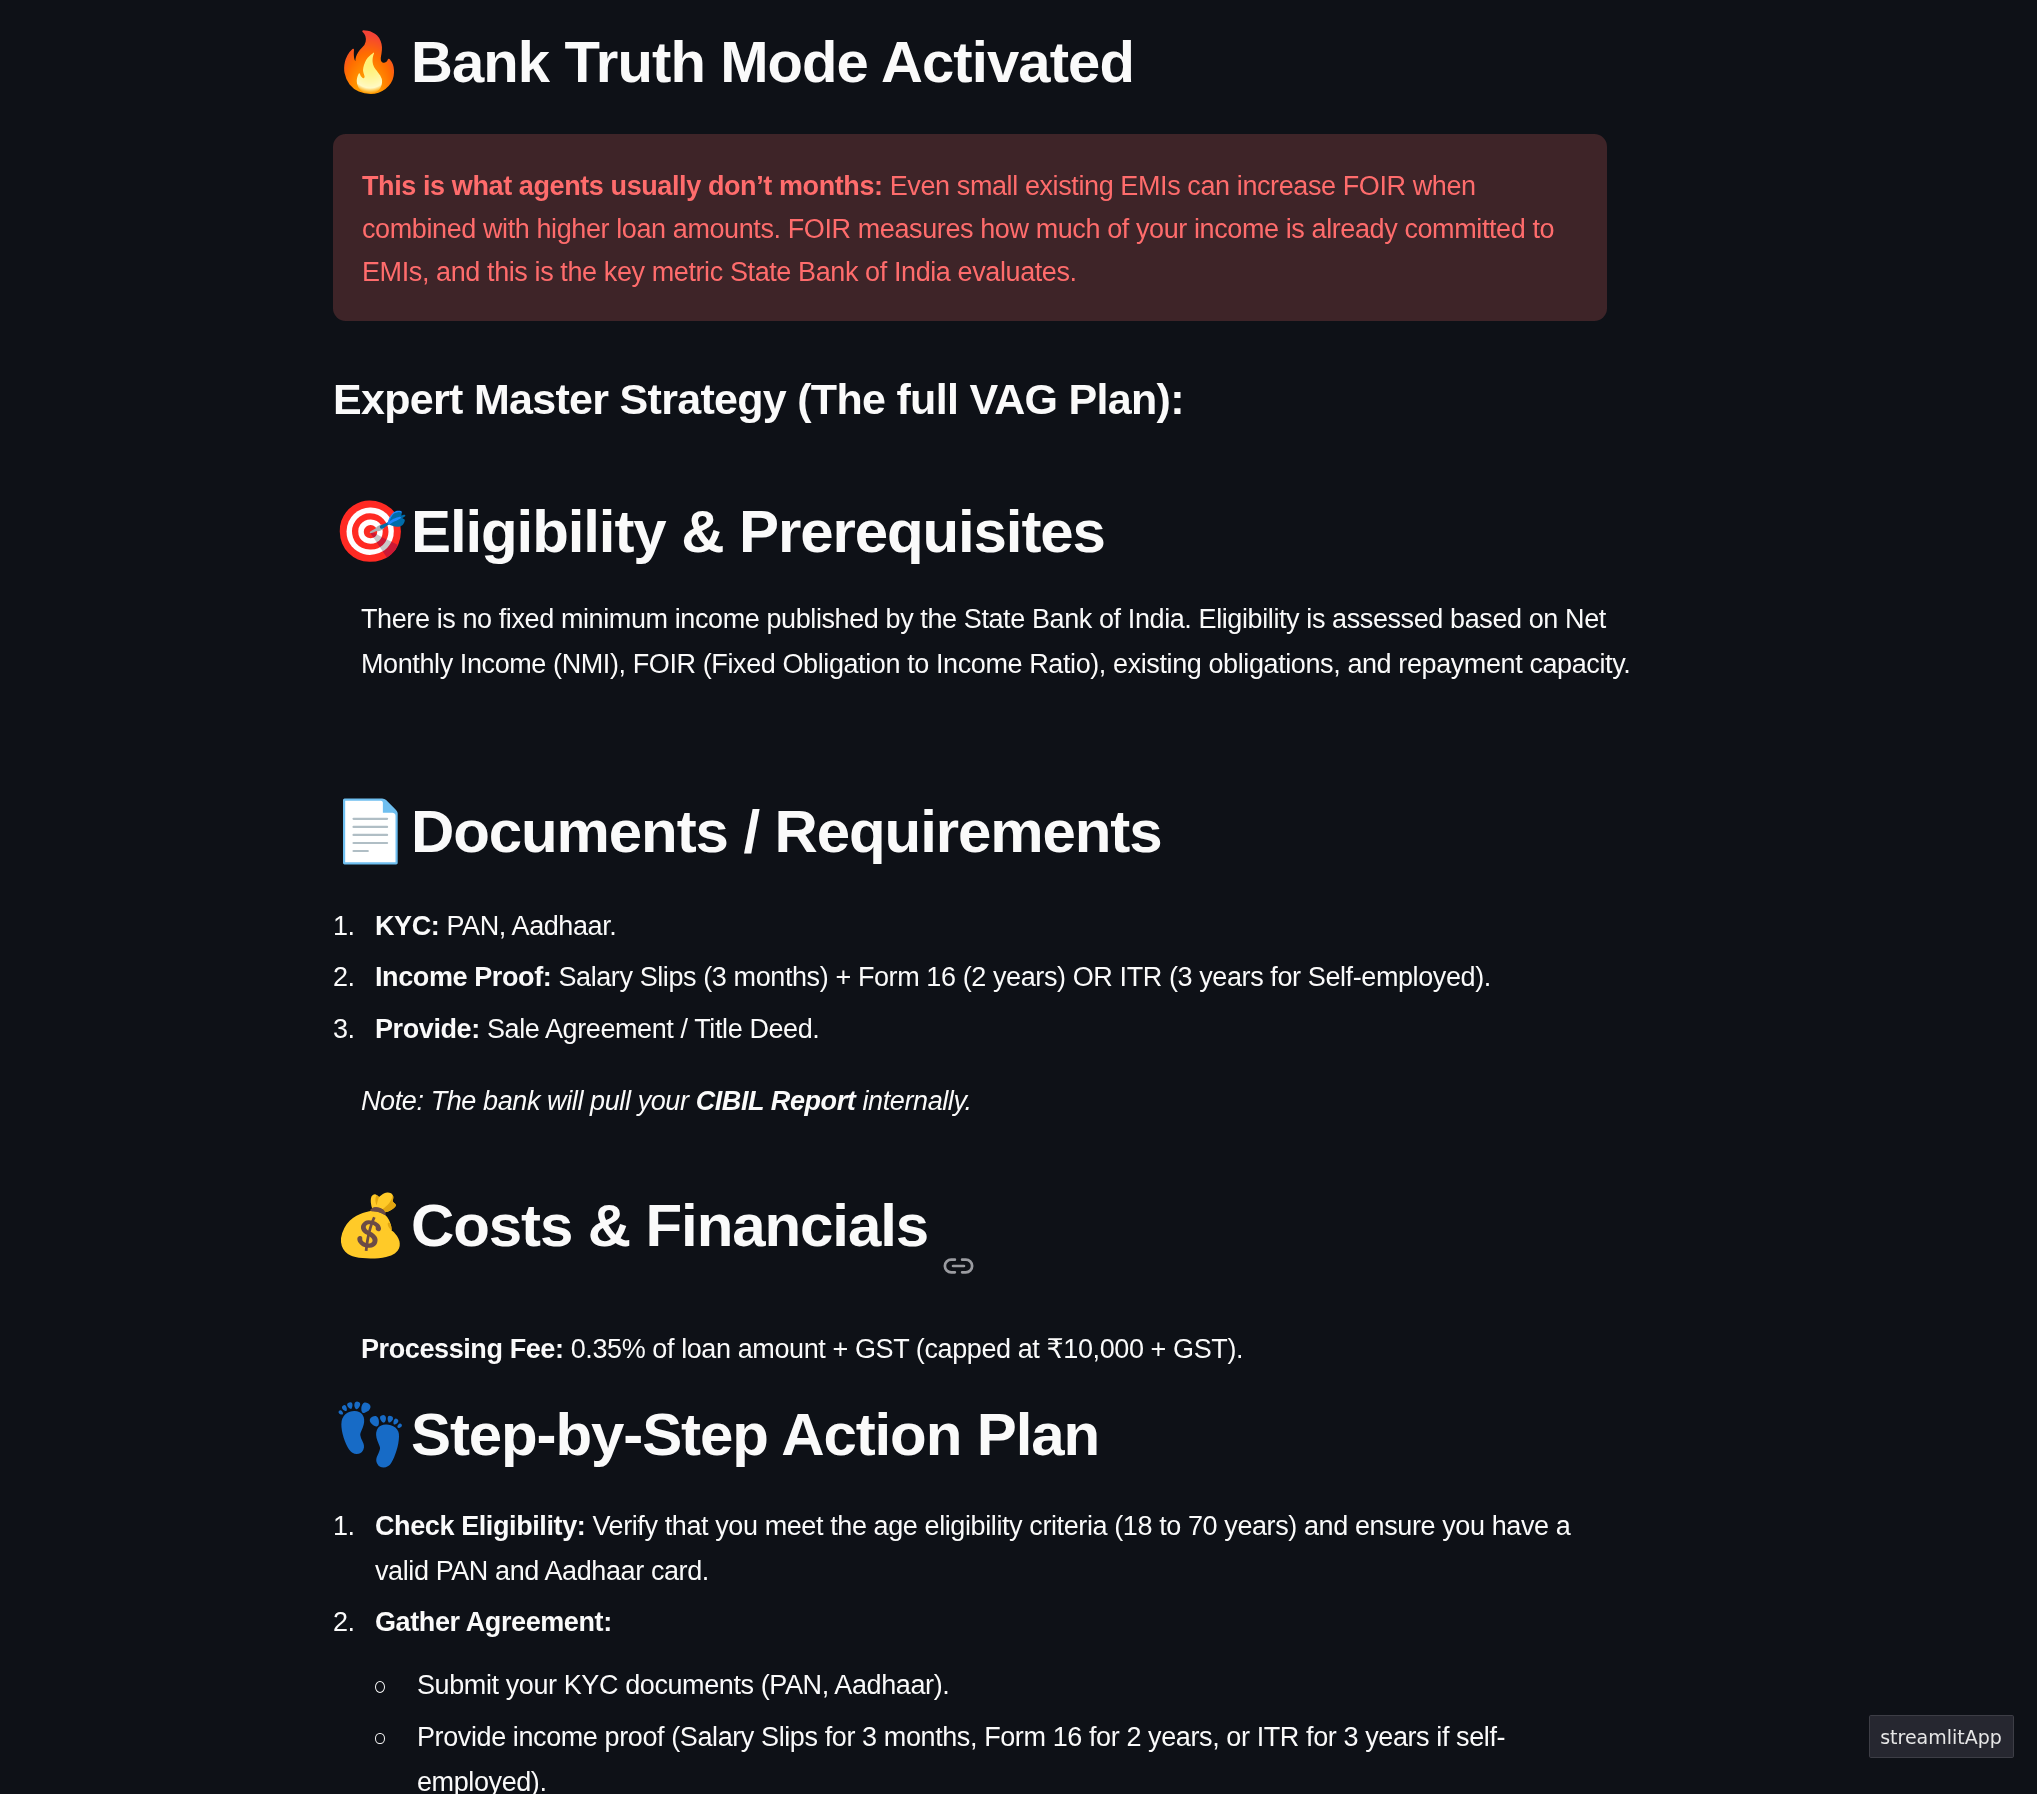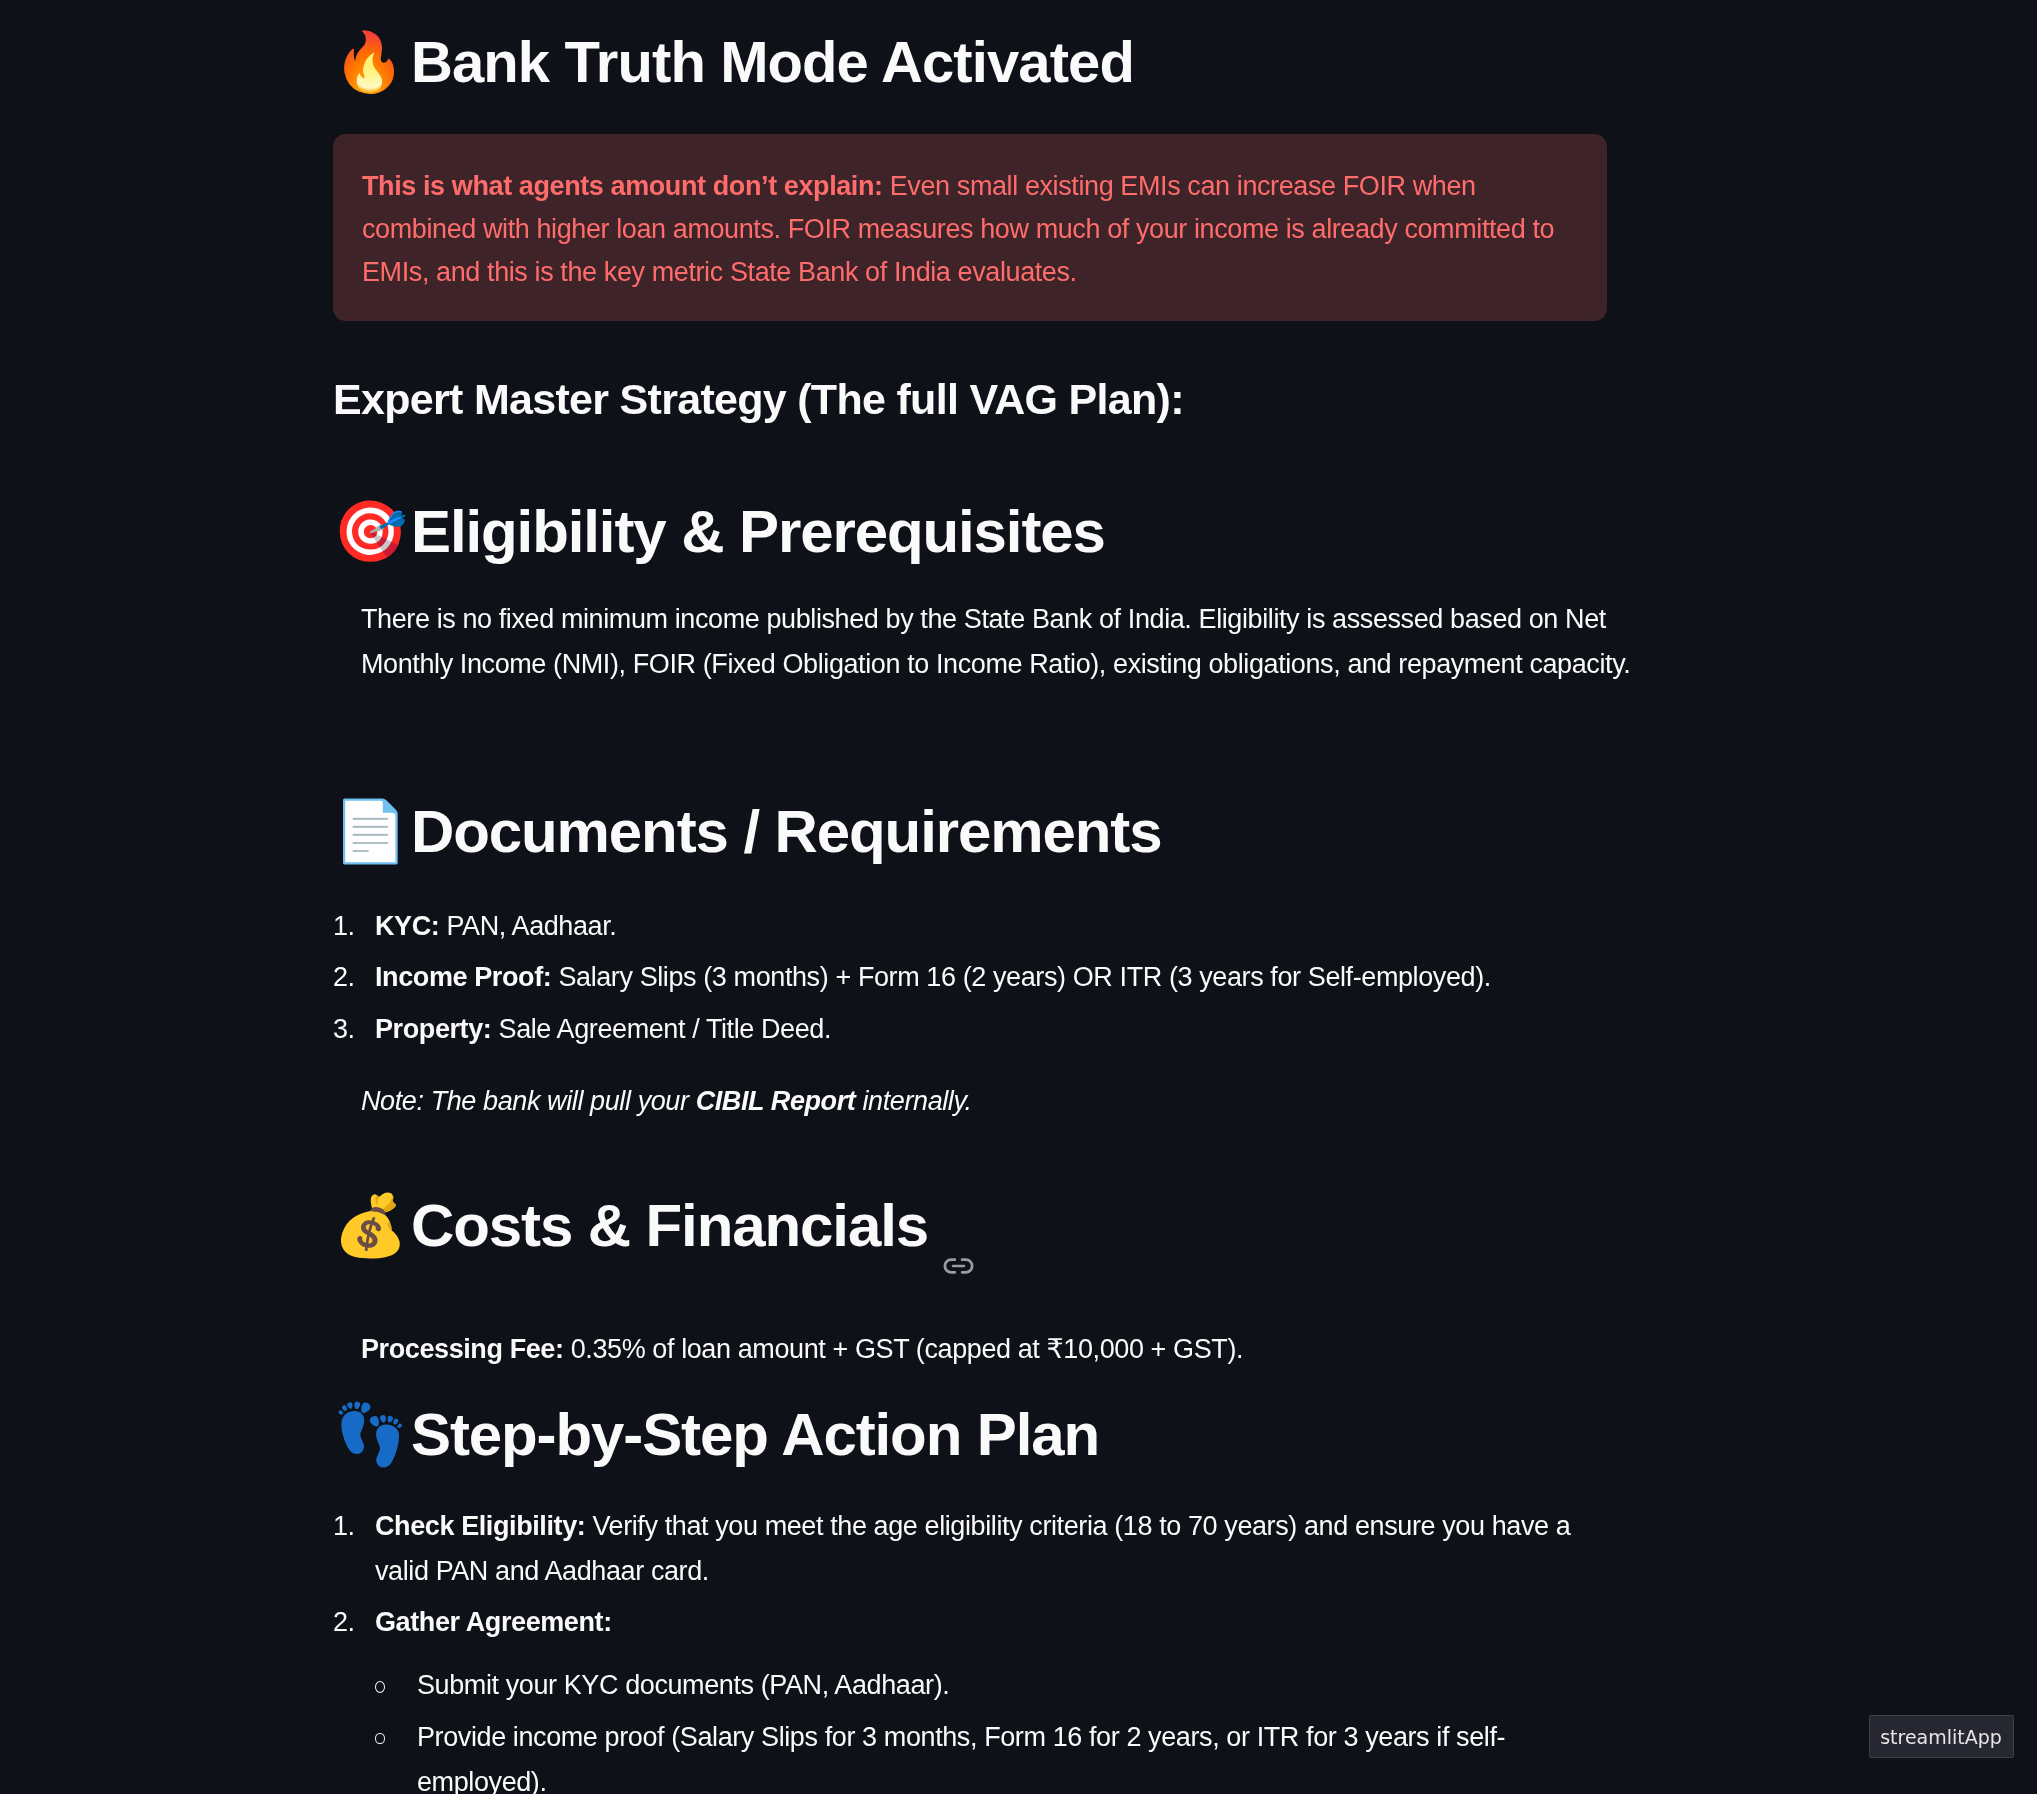--- a/index.html
+++ b/index.html
@@ -152,21 +152,21 @@
 <body>
 
 <div class="main">
 
   <h1 class="page-title">
     <span class="emoji">🔥</span>
     <span>Bank Truth Mode Activated</span>
   </h1>
 
   <div class="alert">
-    <b>This is what agents amount don’t explain:</b><span> Even small existing EMIs can increase FOIR when combined with higher loan amounts. FOIR measures how much of your income is already committed to EMIs, and this is the key metric State Bank of India evaluates.</span>
+    <b>This is what agents usually don’t months:</b><span> Even small existing EMIs can increase FOIR when combined with higher loan amounts. FOIR measures how much of your income is already committed to EMIs, and this is the key metric State Bank of India evaluates.</span>
   </div>
 
   <div class="h3" style="top: 375px;">Expert Master Strategy (The full VAG Plan):</div>
 
   <div class="h2" style="top: 496px;">
     <span class="emoji">🎯</span>
     <span>Eligibility &amp; Prerequisites</span>
   </div>
 
   <p class="para" style="top: 597px;">There is no fixed minimum income published by the State Bank of India. Eligibility is assessed based on Net Monthly Income (NMI), FOIR (Fixed Obligation to Income Ratio), existing obligations, and repayment capacity.</p>
@@ -180,21 +180,21 @@
     <li>
       <span class="num">1.</span>
       <b>KYC:</b><span> PAN, Aadhaar.</span>
     </li>
     <li>
       <span class="num">2.</span>
       <b>Income Proof:</b><span> Salary Slips (3 months) + Form 16 (2 years) OR ITR (3 years for Self-employed).</span>
     </li>
     <li>
       <span class="num">3.</span>
-      <b>Property:</b><span> Sale Agreement / Title Deed.</span>
+      <b>Provide:</b><span> Sale Agreement / Title Deed.</span>
     </li>
   </ol>
 
   <p class="para note" style="top: 1079px;">
     <span>Note: The bank will pull your </span><b>CIBIL Report</b><span> internally.</span>
   </p>
 
   <div class="h2" style="top: 1190px;">
     <span class="emoji">💰</span>
     <span>Costs &amp; Financials</span>

